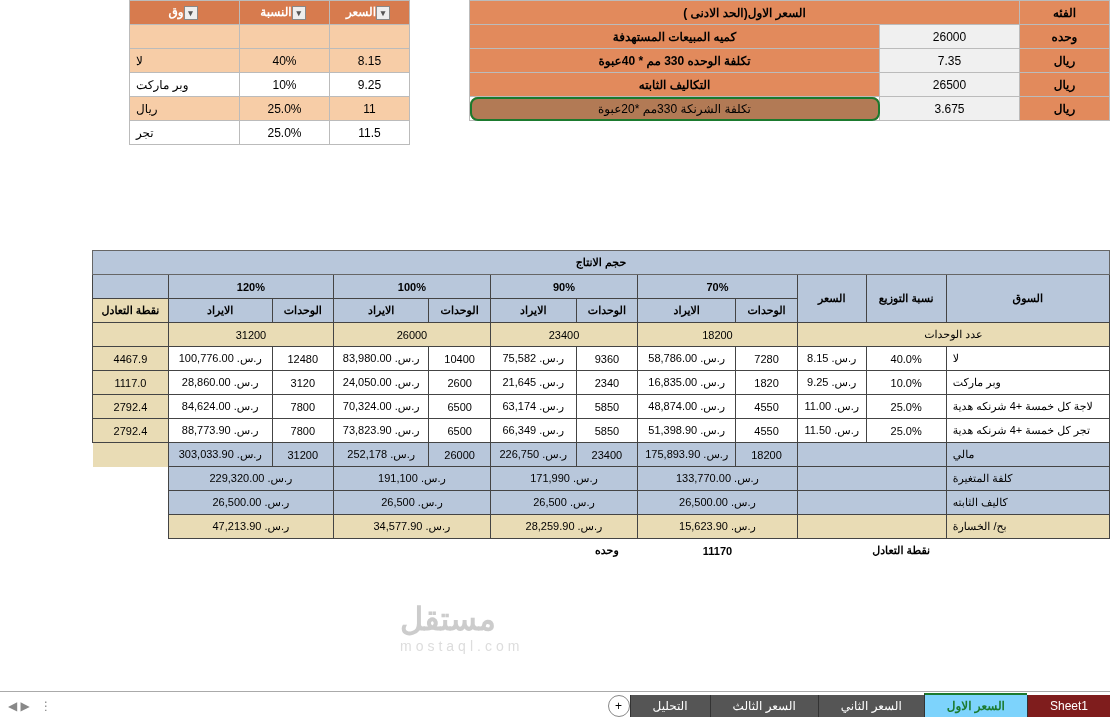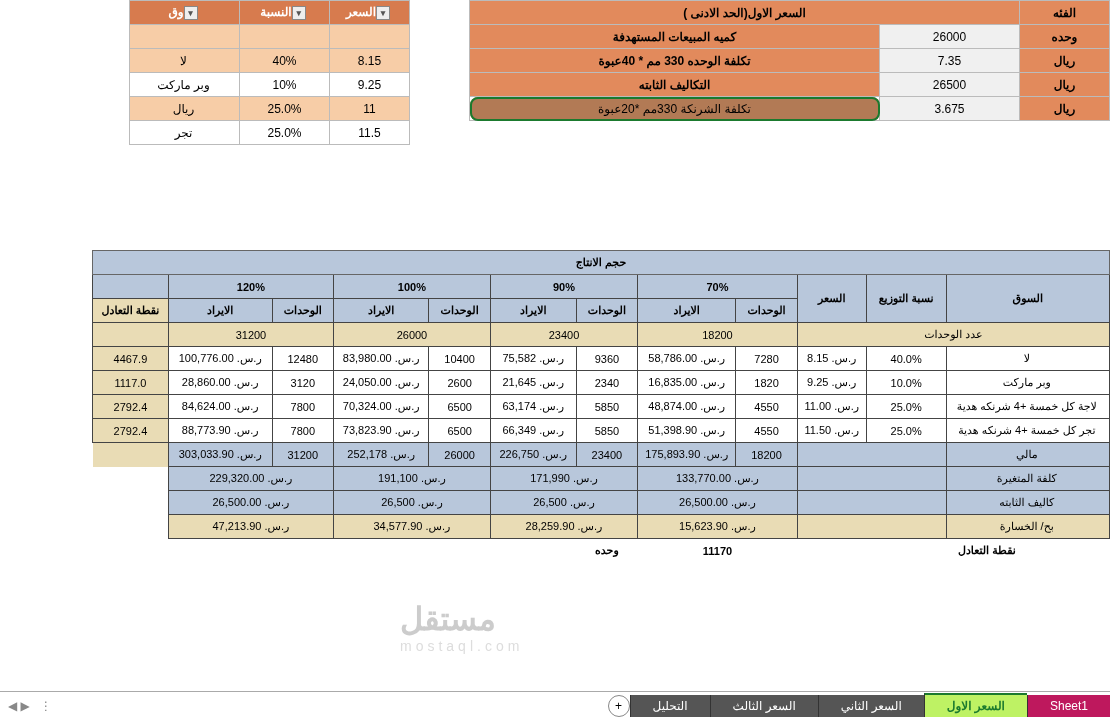--- a/index.html
+++ b/index.html
@@ -17,30 +17,30 @@
 .brown-sel { background: #b27a55; outline: 2px solid #1b7a2e; outline-offset: -2px; border-radius: 8px; }
 .dropbtn { display:inline-block; width:14px; height:14px; border:1px solid #888; background:#eee; font-size:9px; line-height:12px; text-align:center; color:#555; margin-right:3px;}
 
 
 .bottom-block { position: absolute; right: 0; top: 250px; width: 1018px; }
 .bottom-block td { border: 1px solid #444; height: 24px; font-size: 11px; }
 .hdr-blue { background: #b8c7db; font-weight: bold; }
 .hdr-tan  { background: #e9dcb5; font-weight: bold; }
 .row-blue { background: #b8c7db; }
 .row-tan  { background: #e9dcb5; }
-.rtxt { text-align: center; padding-right: 8px; }
+.rtxt { text-align: left; padding-right: 8px; }
 .ltxt { text-align: center; padding-left: 6px; }
 .noborder td { border: none; }
 
 
 .tabbar { position: absolute; bottom: 0; left: 0; width: 1110px; height: 26px; background: #fff; border-top: 1px solid #aaa; direction: ltr; }
 .tabbar-inner { position:absolute; right:0; bottom:0; display:flex; align-items:flex-end; height:26px;}
 .tab { padding: 4px 22px; font-size: 12px; color: #fff; background: #555; border-left:1px solid #333; cursor:pointer;text-align:center;}
-.tab.light { background: #be185d; }
-.tab.active { background: #bef264; color: #1b7a2e; font-weight:bold; border-top:2px solid #1b7a2e;margin-top:24px;}
+.tab.light { background: #7f1d1d; }
+.tab.active { background: #7dd3fc; color: #1b7a2e; font-weight:bold; border-top:2px solid #1b7a2e;margin-top:24px;}
 .addtab { width:22px; height:22px; border:1px solid #888; border-radius:50%; text-align:center; line-height:20px; margin-left:8px; cursor:pointer;}
 .navtri { position:absolute; left:8px; bottom:4px; font-size:12px; color:#888;}
 
 .watermark { position:absolute; left:400px; top:600px; color:#ccc; font-size:32px; font-weight:bold; user-select:none; letter-spacing:2px;}
 .watermark-sub { position:absolute; left:400px; top:638px; color:#ddd; font-size:14px; letter-spacing:4px;}
 </style>
 </head>
 <body>
 
 <div class="top-block">

